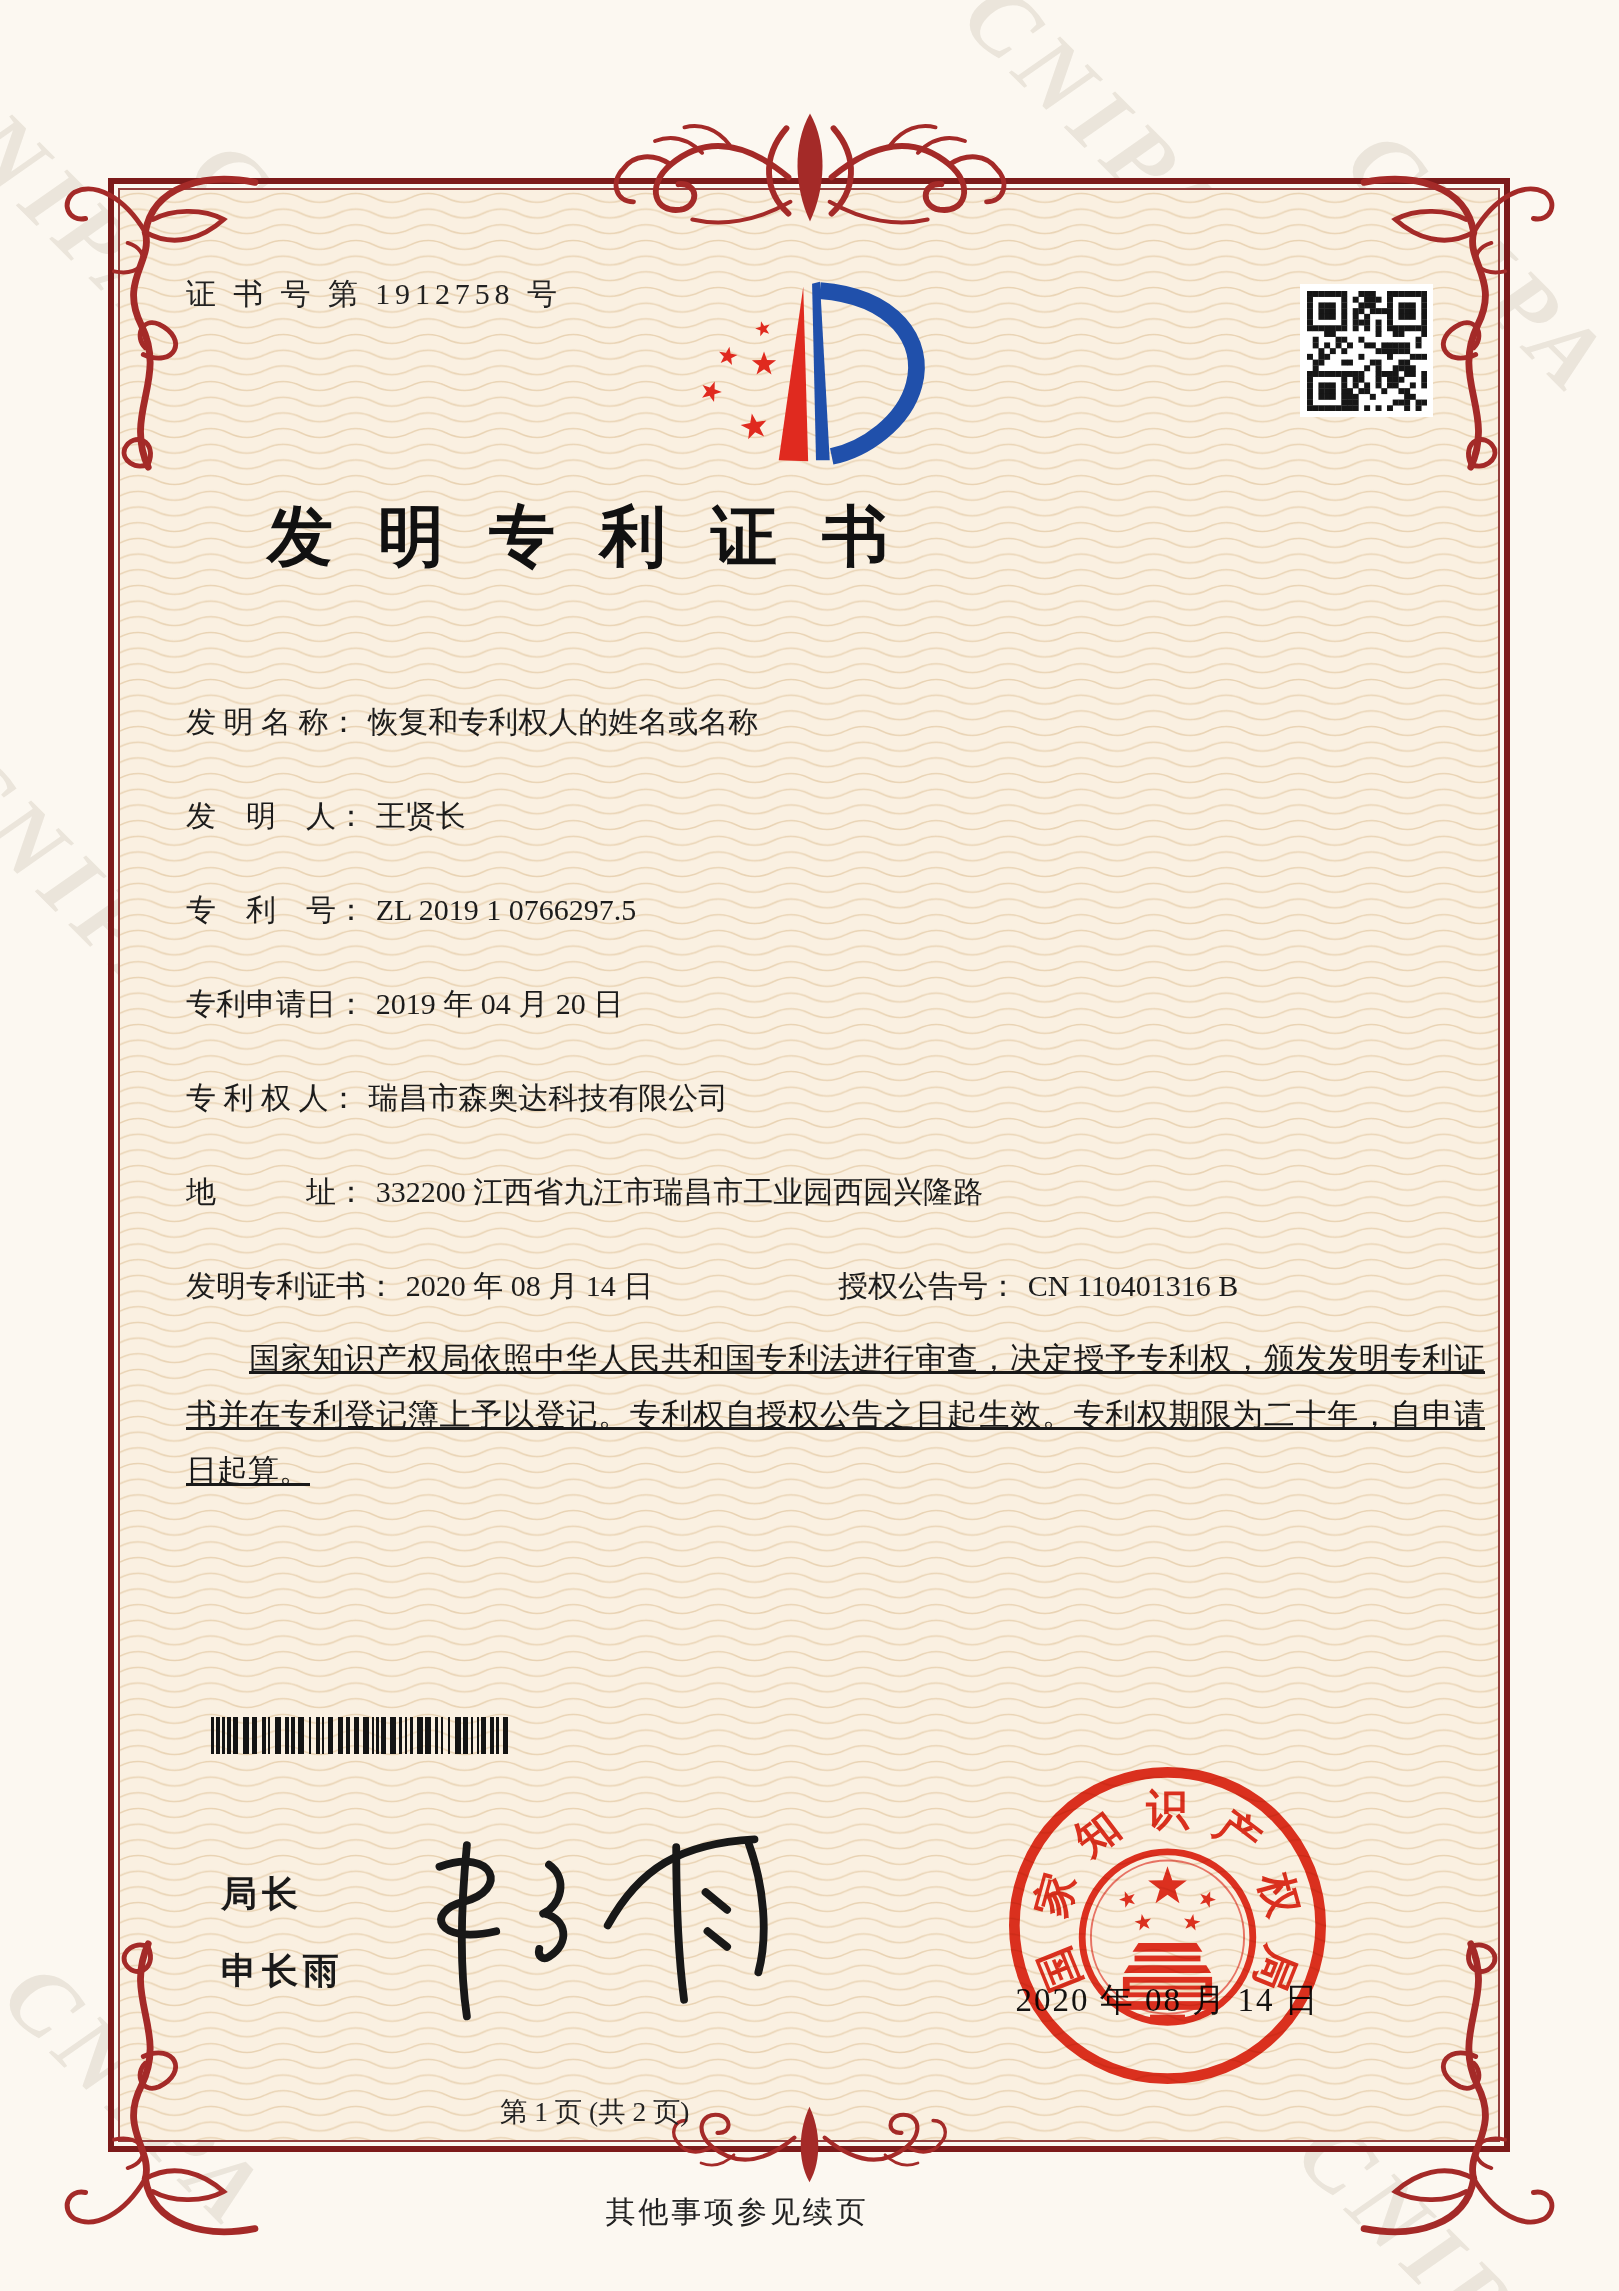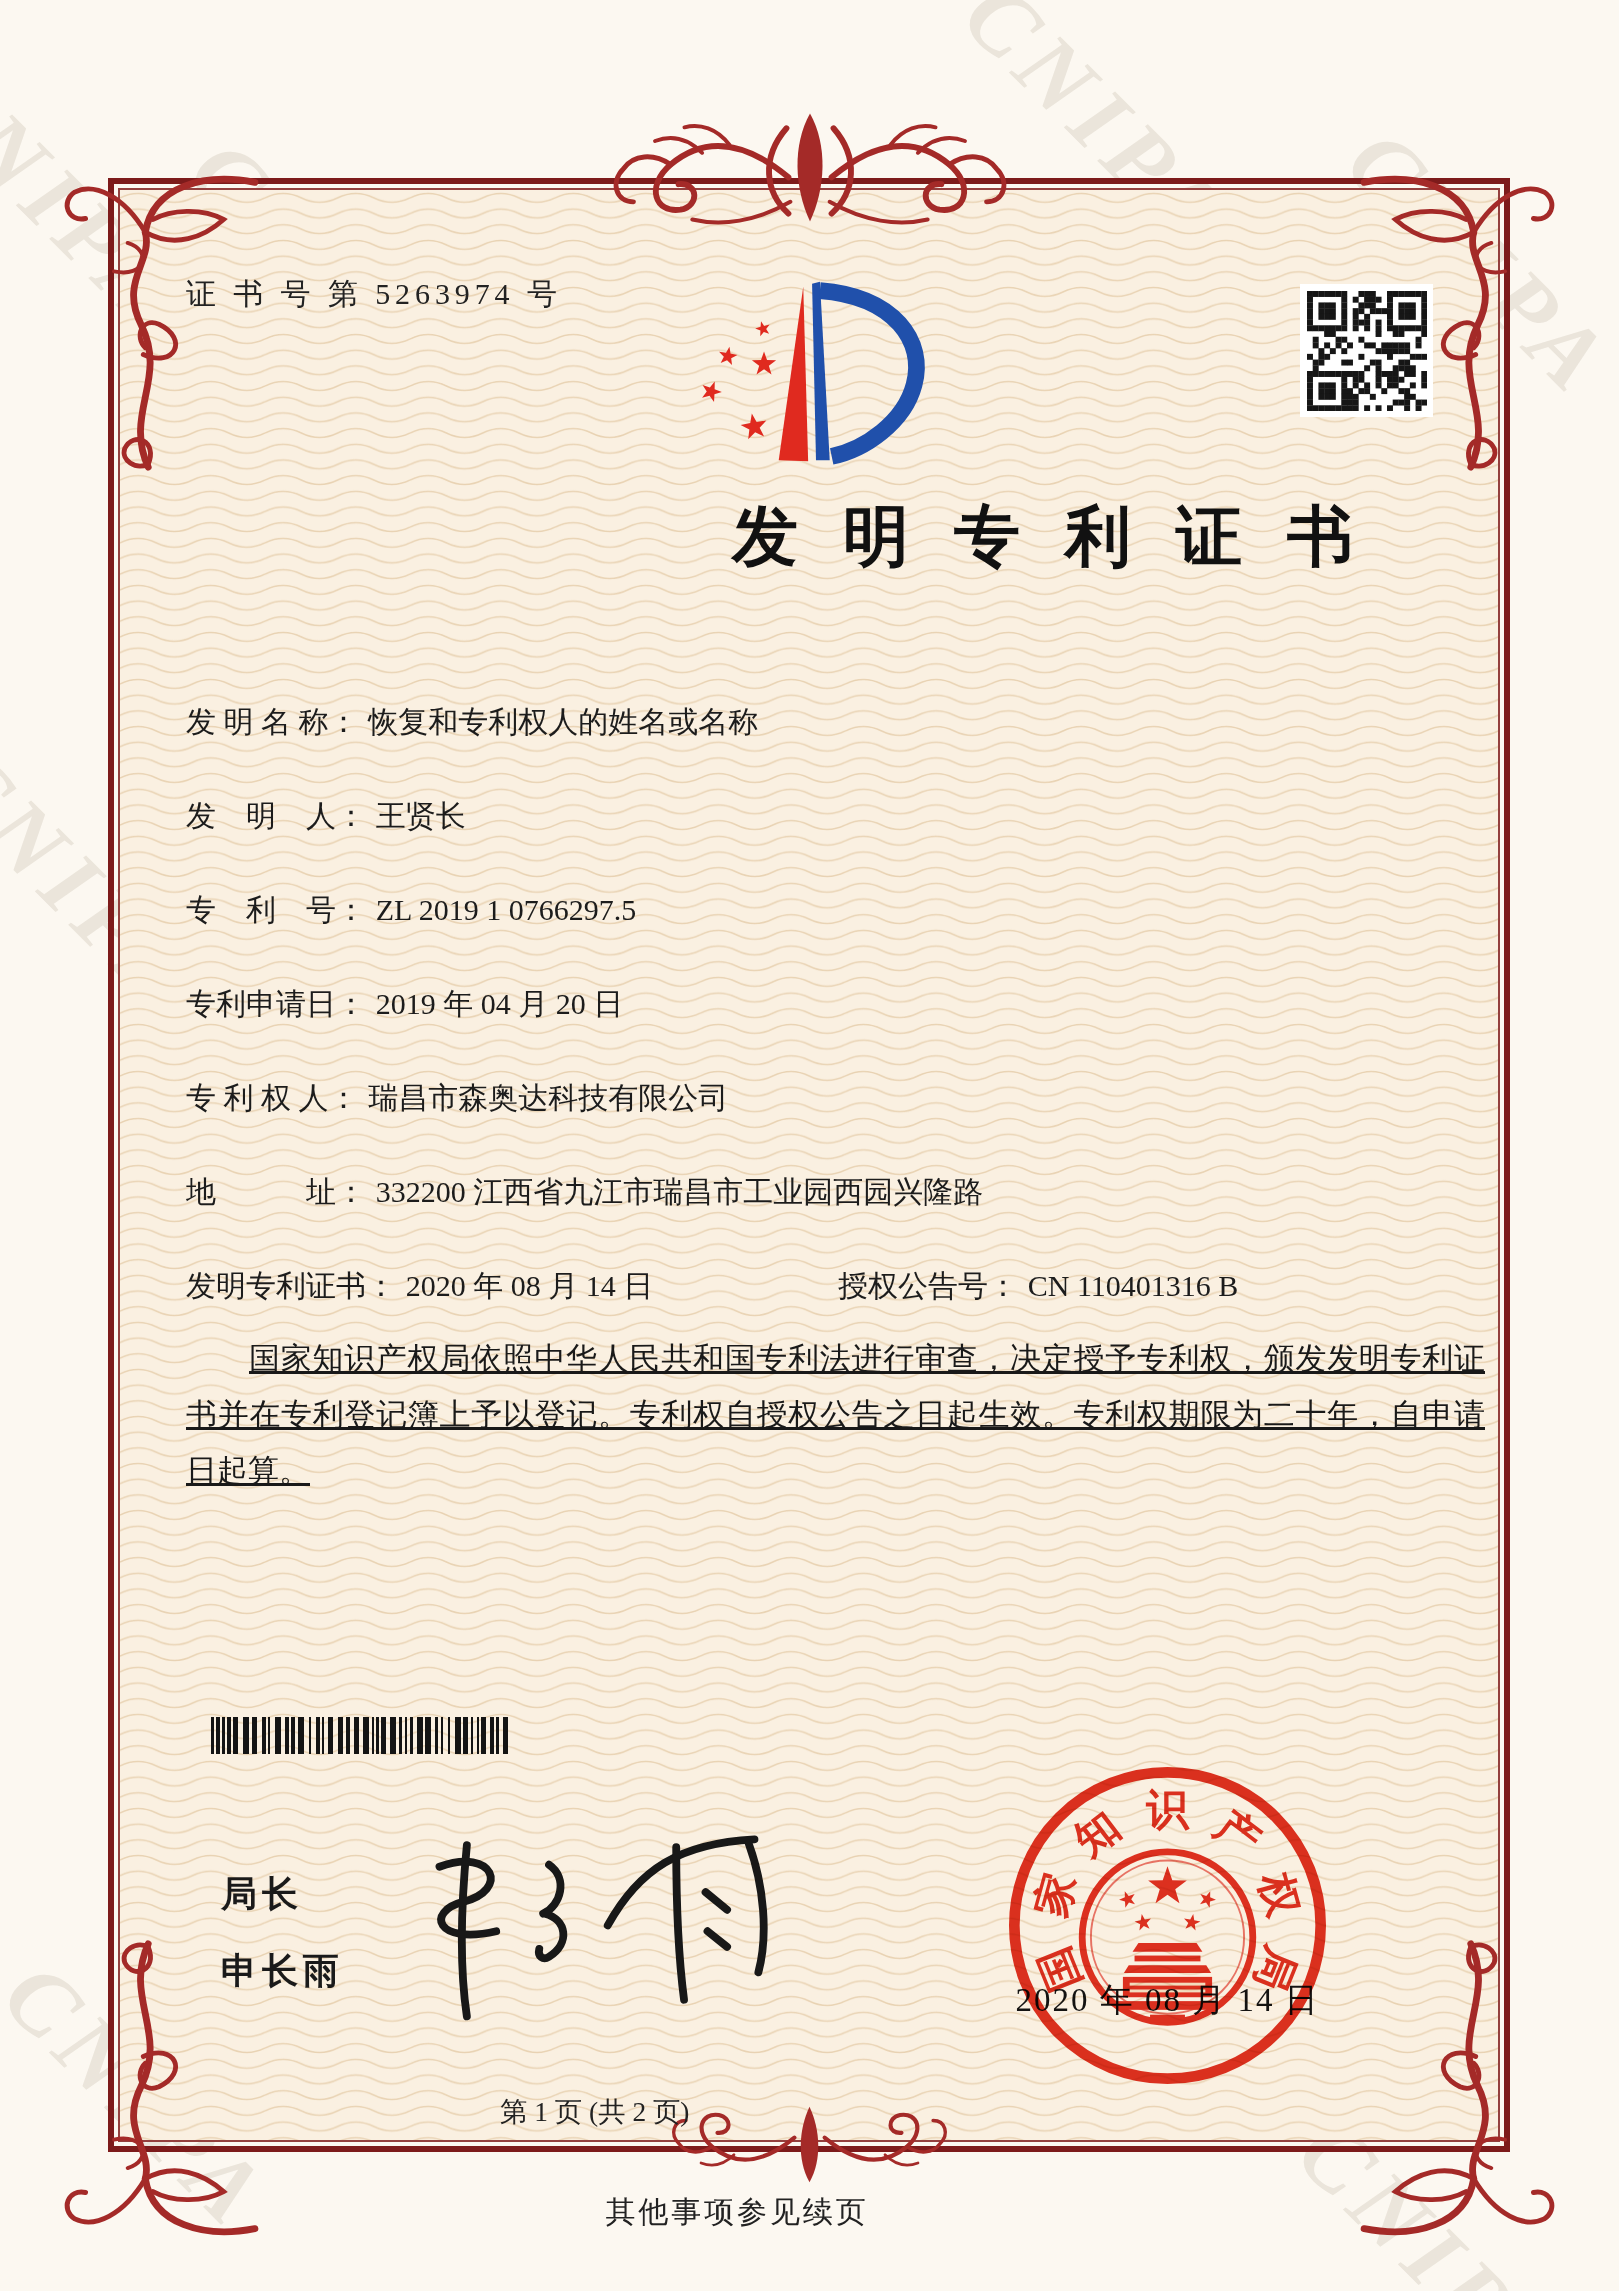--- a/index.html
+++ b/index.html
@@ -16,21 +16,21 @@
   .frame{position:absolute;left:108px;top:178px;width:1390px;height:1962px;
          border:6.9px solid #7d1b1b;}
   .frame-inner{position:absolute;left:3.9px;top:3.9px;right:3.9px;bottom:3.9px;
          border:2px solid #94403e;background:#faf0e1;}
   .waves{position:absolute;left:0;top:0;width:100%;height:100%;opacity:.75;}
   
   .cert-no{position:absolute;left:186px;top:274px;font-size:30px;letter-spacing:4.9px;color:#222;}
   .logo{position:absolute;left:663px;top:267px;width:306px;height:210px;}
   .qr{position:absolute;left:1300px;top:284px;width:133px;height:133px;background:#fff;
       display:flex;align-items:center;justify-content:center;}
-  .title{position:absolute;left:222px;top:492px;width:1176px;text-align:right;
+  .title{position:absolute;left:222px;top:492px;width:1176px;text-align:left;
          font-size:66px;font-weight:600;letter-spacing:45px;padding-left:45px;
          box-sizing:border-box;color:#111;}
   
   .row{position:absolute;left:186px;font-size:30px;white-space:nowrap;color:#1c1c1c;}
   #r1{top:702px}#r2{top:796px}#r3{top:890px}#r4{top:984px}
   #r5{top:1078px}#r6{top:1172px}#r7{top:1266px}
   #grant{left:838px;top:1266px}
   .row .val{margin-left:9.8px;}
   
   .paras{position:absolute;left:186px;top:1331px;width:1299px;font-size:31px;
@@ -149,21 +149,21 @@
     <path d="M238,95 C190,55 150,55 118,82 C92,104 102,132 128,128 C148,124 146,100 126,102"></path>
     <path d="M150,70 C135,55 118,52 102,58" stroke-width="4"></path>
     <path d="M118,82 C100,70 80,72 70,86 C56,100 62,120 80,120" stroke-width="5"></path>
     <path d="M282,95 C330,55 370,55 402,82 C428,104 418,132 392,128 C372,124 374,100 394,102"></path>
     <path d="M370,70 C385,55 402,52 418,58" stroke-width="4"></path>
     <path d="M402,82 C420,70 440,72 450,86 C464,100 458,120 440,120" stroke-width="5"></path>
   </g>
   <path d="M260,30 C242,62 244,106 260,140 C276,106 278,62 260,30" fill="#a42a28" stroke="none"></path>
 </svg>
 
-<div class="cert-no">证 书 号 第 5263974 号</div>
+<div class="cert-no">证 书 号 第 1912758 号</div>
 
 <svg class="logo" viewBox="0 0 312 214">
   <g id="logo-stars" fill="#e02a1f">
       <polygon points="99.92944763917984,55.27259338968745 103.14677743854496,60.01254263520895 108.7093645435634,58.64288771987978 105.19561451121464,63.16747505997742 108.21716769165576,68.0345631283987 102.82822094432807,66.09096264412501 99.1330564036376,70.46864341197761 99.31625418257464,64.74284491204808 94.0109637219634,62.58131235005645 99.5131329233377,60.98617474864052 " fill="#e02a1f"></polygon>
       <polygon points="67.73648177666931,81.15192246987792 68.87735920135461,88.22136651816402 75.90268068741571,89.60826899039935 69.5317903714357,92.87788625114356 70.38371146789078,99.98794046299167 65.30540728933228,94.93923101204884 58.80660199661349,97.94658370458997 62.038927725033716,91.55669240384026 57.170524071410725,86.3052843721411 64.24651541284369,87.40482381480334 " fill="#e02a1f"></polygon>
       <polygon points="103,86 106.05648331192086,94.79311162925028 115.363734711837,94.98277907312568 107.9454938847348,100.60688837074973 110.64120827980216,109.51722092687432 103,104.2 95.35879172019786,109.51722092687432 98.0545061152652,100.60688837074973 90.636265288163,94.98277907312568 99.94351668807914,94.79311162925028 " fill="#e02a1f"></polygon>
       <polygon points="52.762221576582355,116.66338117135501 52.64776531924218,124.53955122472871 59.993299097210055,127.38389446372751 52.46724731586958,129.7089104914329 52.032010913986994,137.5738786553215 47.49511136936706,131.134647531458 39.88058670189454,133.15112193817822 44.60268036111598,126.846442214509 40.33188171032606,120.22772377141776 47.7871956344052,122.7704485378714 " fill="#e02a1f"></polygon>
       <polygon points="90.56892551266297,149.2126914578291 95.45487842201884,157.96675334072467 105.36126630002498,156.42739812099754 98.5455011849528,163.77936936537637 103.07075720474111,172.72521718642597 93.97242979493481,168.51492341686836 86.86280394495292,175.58311664818834 88.05549347999,165.629040751601 79.13624703761802,161.0515765865591 88.97169711810355,159.1099131254296 " fill="#e02a1f"></polygon>
     </g>
   <polygon points="143,20 118,197 148,198" fill="#e02a1f"></polygon>

